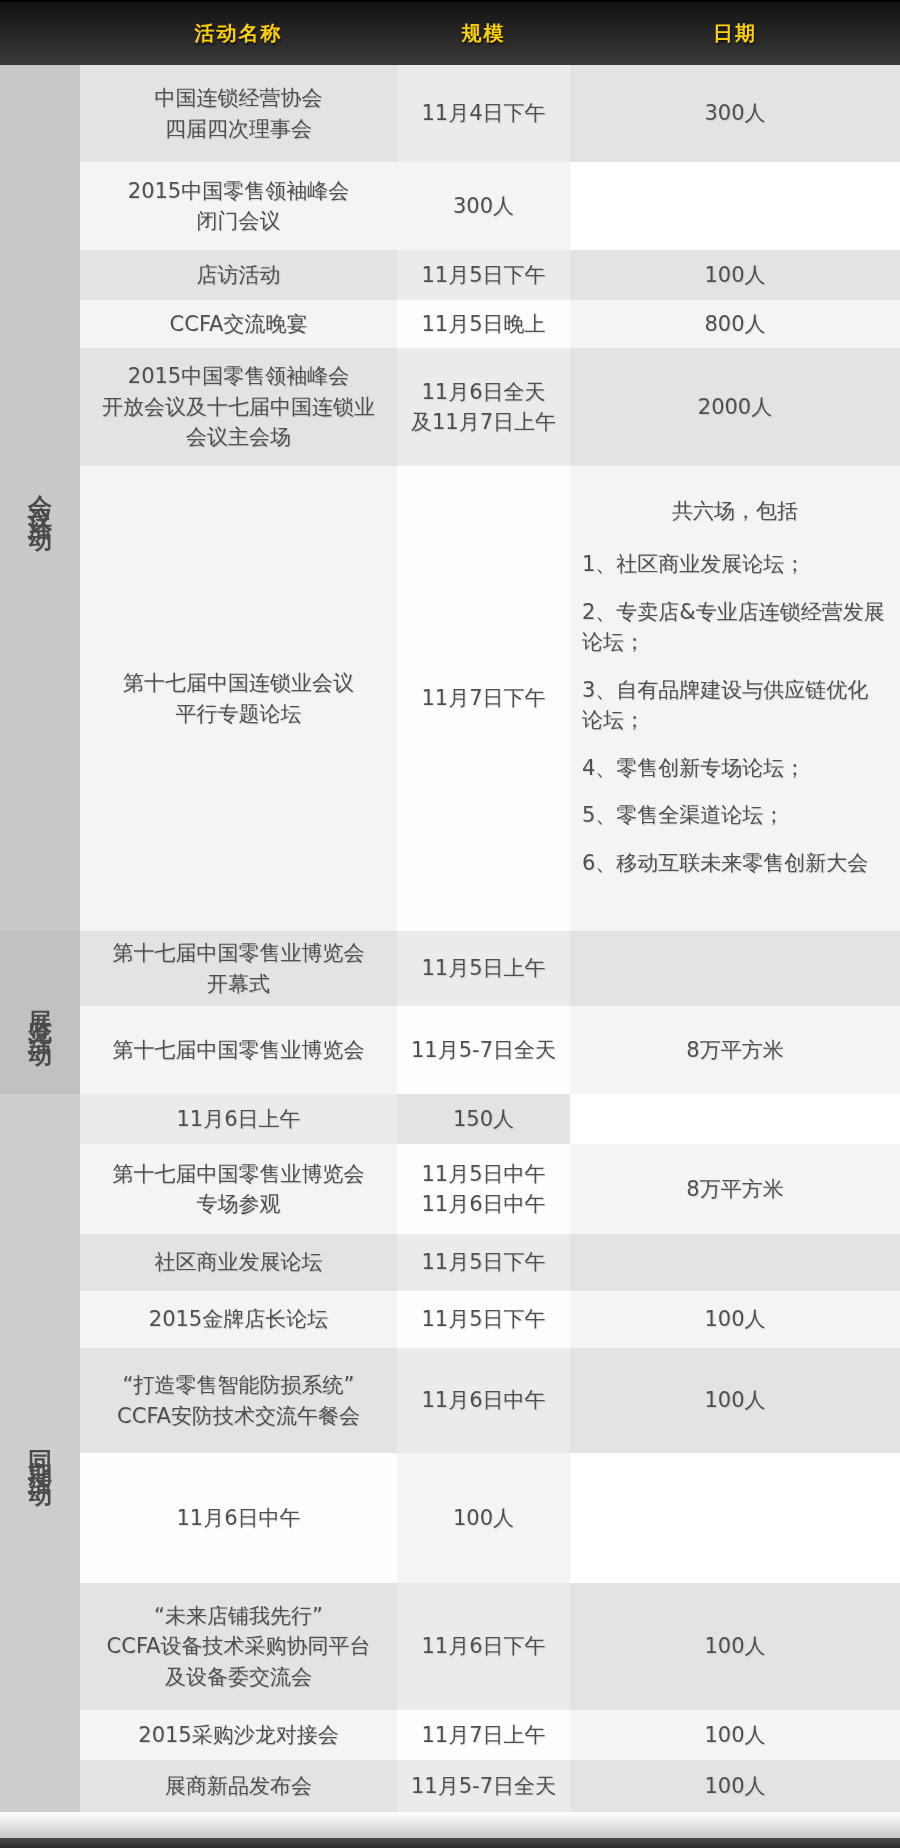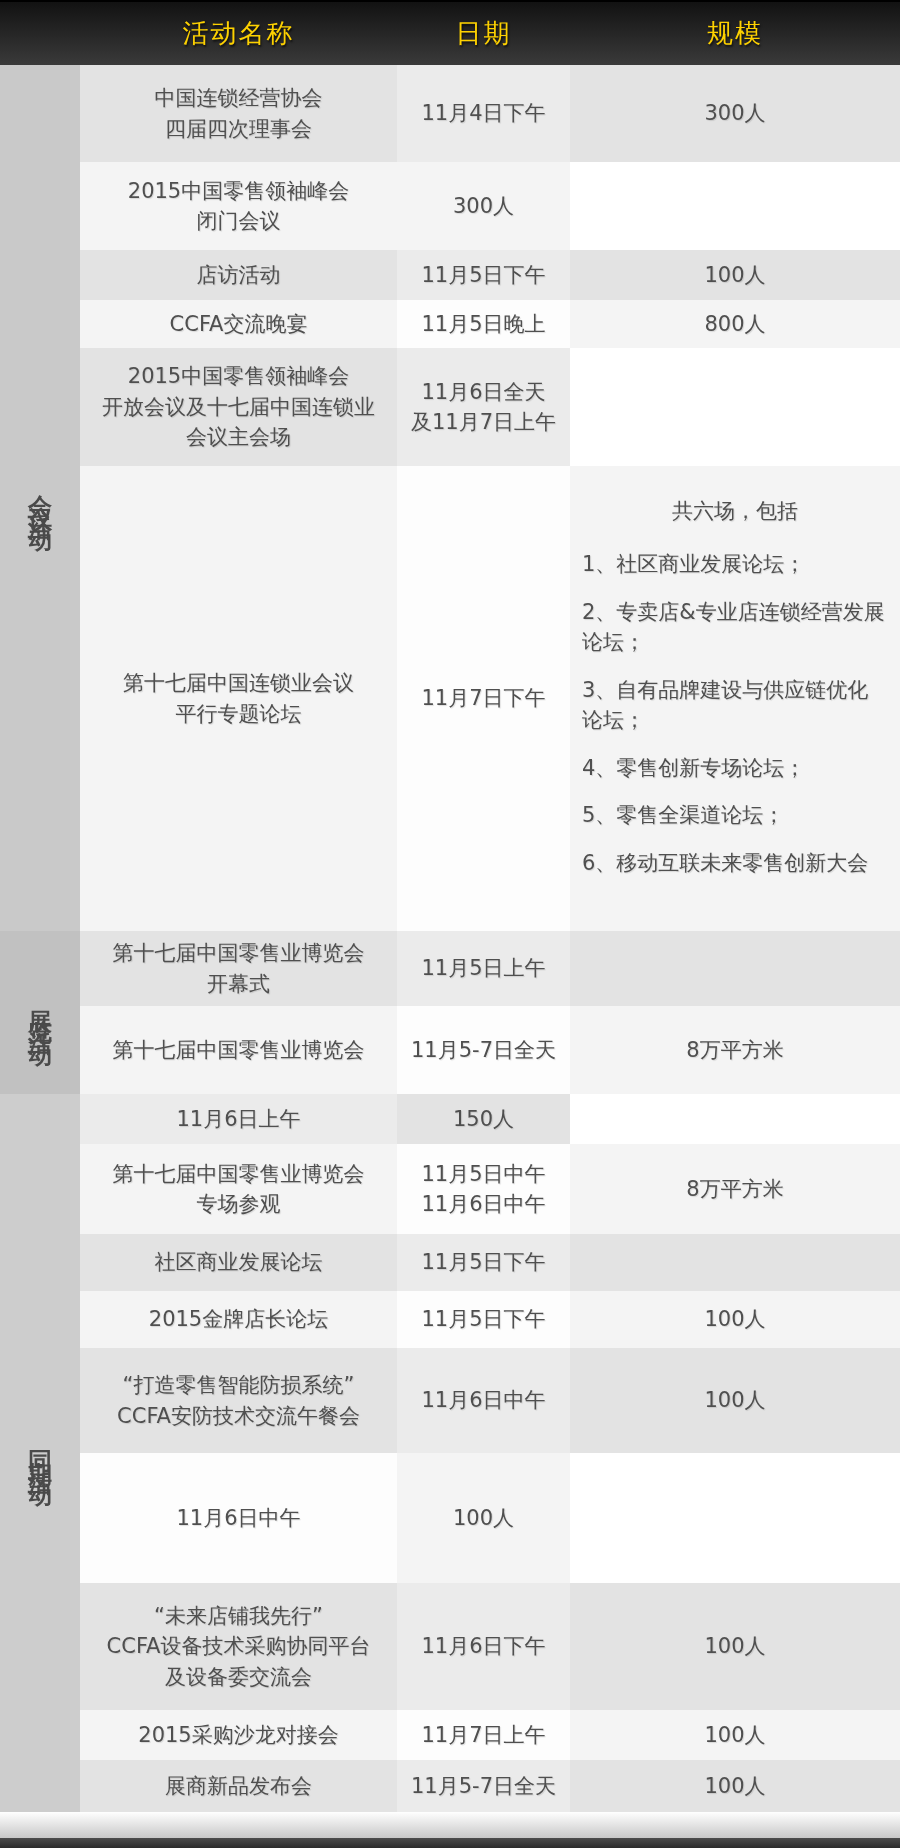--- a/index.html
+++ b/index.html
@@ -10,21 +10,21 @@
   .thead {
     height:65px;
     background:linear-gradient(to bottom,#121212,#3a3a3a);
     border-top:2px solid #000;
     box-sizing:border-box;
     display:grid;
     grid-template-columns:80px 317px 173px 330px;
   }
   .thead .hcell {
     display:flex; align-items:center; justify-content:center;
-    color:#fdd100; font-size:26px; font-weight:normal;
+    color:#fdd100; font-size:20px; font-weight:bold;
     text-shadow:1px 2px 2px rgba(0,0,0,0.65);
     letter-spacing:2px;
   }
 
   
   .section { display:flex; }
   .side-cell {
     width:80px; flex:0 0 80px;
     display:flex; align-items:center; justify-content:center;
   }
@@ -68,22 +68,22 @@
   .footer-bar   { height:10px; background:linear-gradient(to bottom,#4c4c4c,#2b2b2b); }
 </style>
 </head>
 <body>
 
 <div class="page">
 
   <div class="thead">
     <div class="hcell"></div>
     <div class="hcell">活动名称</div>
+    <div class="hcell">规模</div>
     <div class="hcell">日期</div>
-    <div class="hcell">规模</div>
   </div>
 
   <div class="section section-1">
     <div class="side-cell">
       <span class="vtext">会议活动</span>
     </div>
     <div class="rows">
       <div class="row" style="min-height:97px">
         <div class="cell name">中国连锁经营协会
 四届四次理事会</div>
@@ -104,20 +104,21 @@
         <div class="cell name">CCFA交流晚宴</div>
         <div class="cell date">11月5日晚上</div>
         <div class="cell scale">800人</div>
       </div>
       <div class="row" style="min-height:118px">
         <div class="cell name">2015中国零售领袖峰会
 开放会议及十七届中国连锁业
 会议主会场</div>
         <div class="cell date">11月6日全天
 及11月7日上午</div>
+        <div class="cell scale">2000人</div>
       </div>
       <div class="row" style="min-height:465px">
         <div class="cell name">第十七届中国连锁业会议
 平行专题论坛</div>
         <div class="cell date">11月7日下午</div>
         <div class="cell scale forums">
           <div class="intro">共六场，包括</div>
           <div class="forum-item">1、社区商业发展论坛；</div>
           <div class="forum-item">2、专卖店&amp;专业店连锁经营发展论坛；</div>
           <div class="forum-item">3、自有品牌建设与供应链优化论坛；</div>

